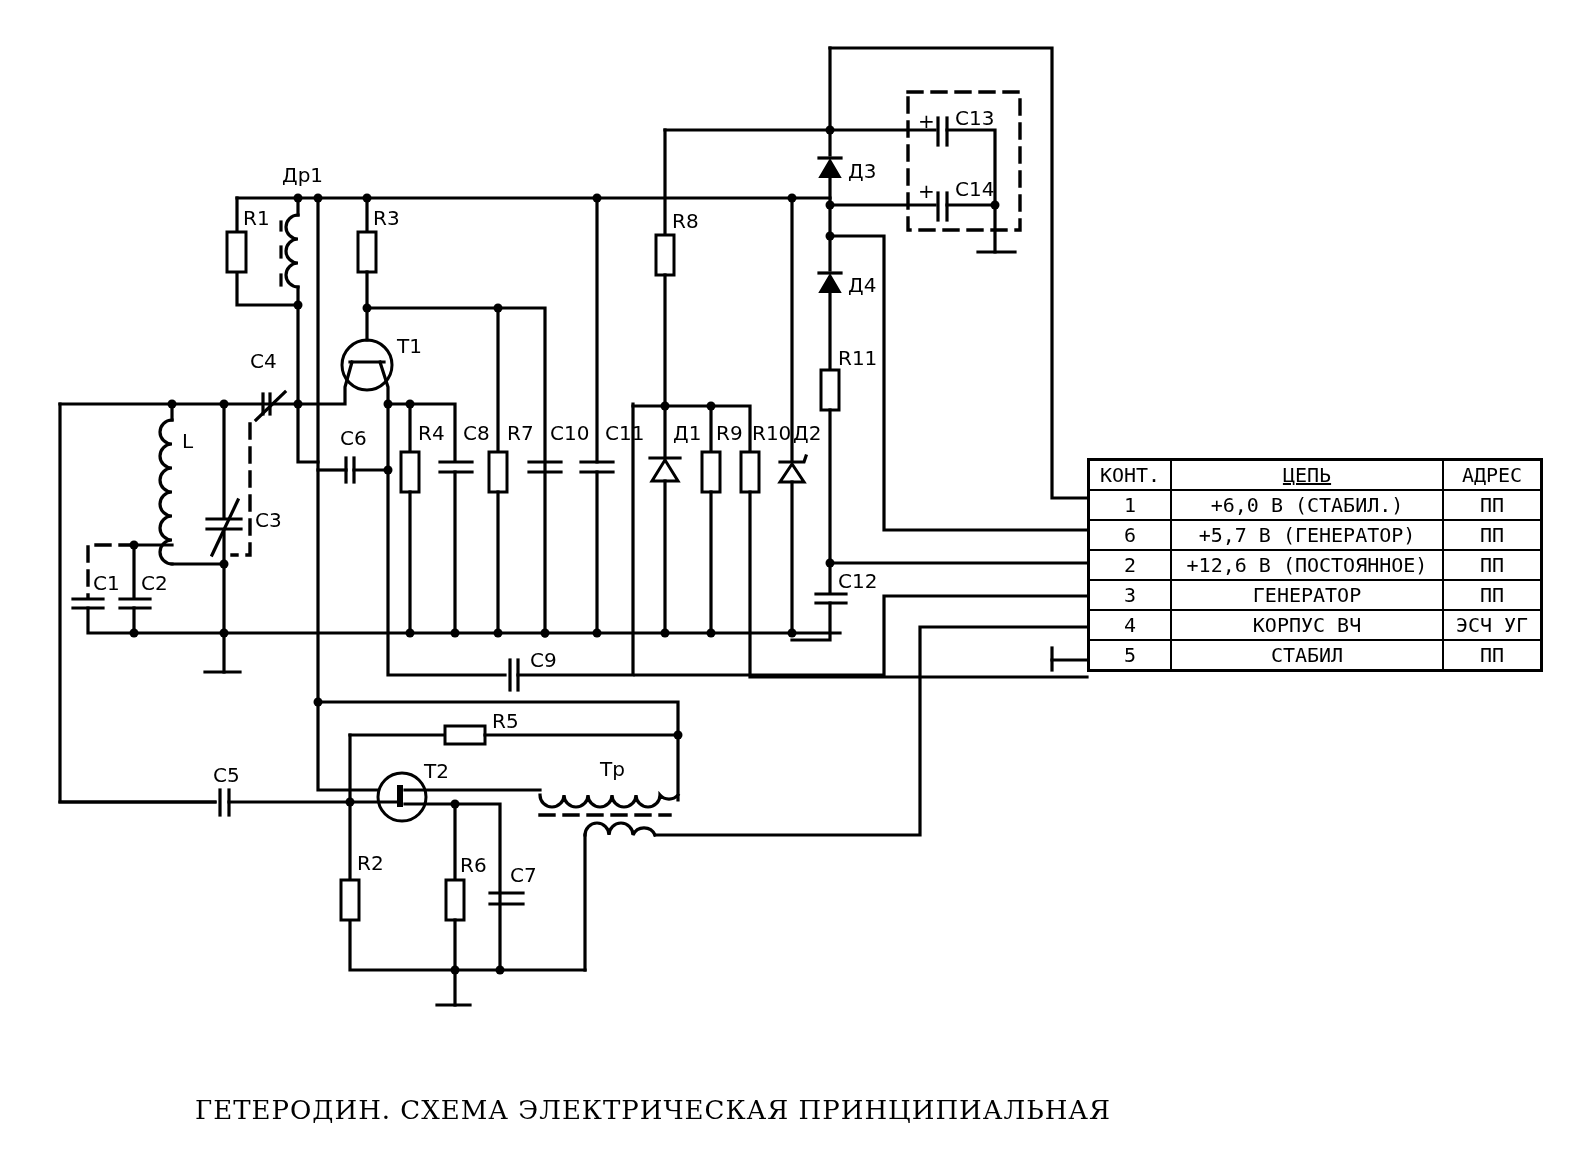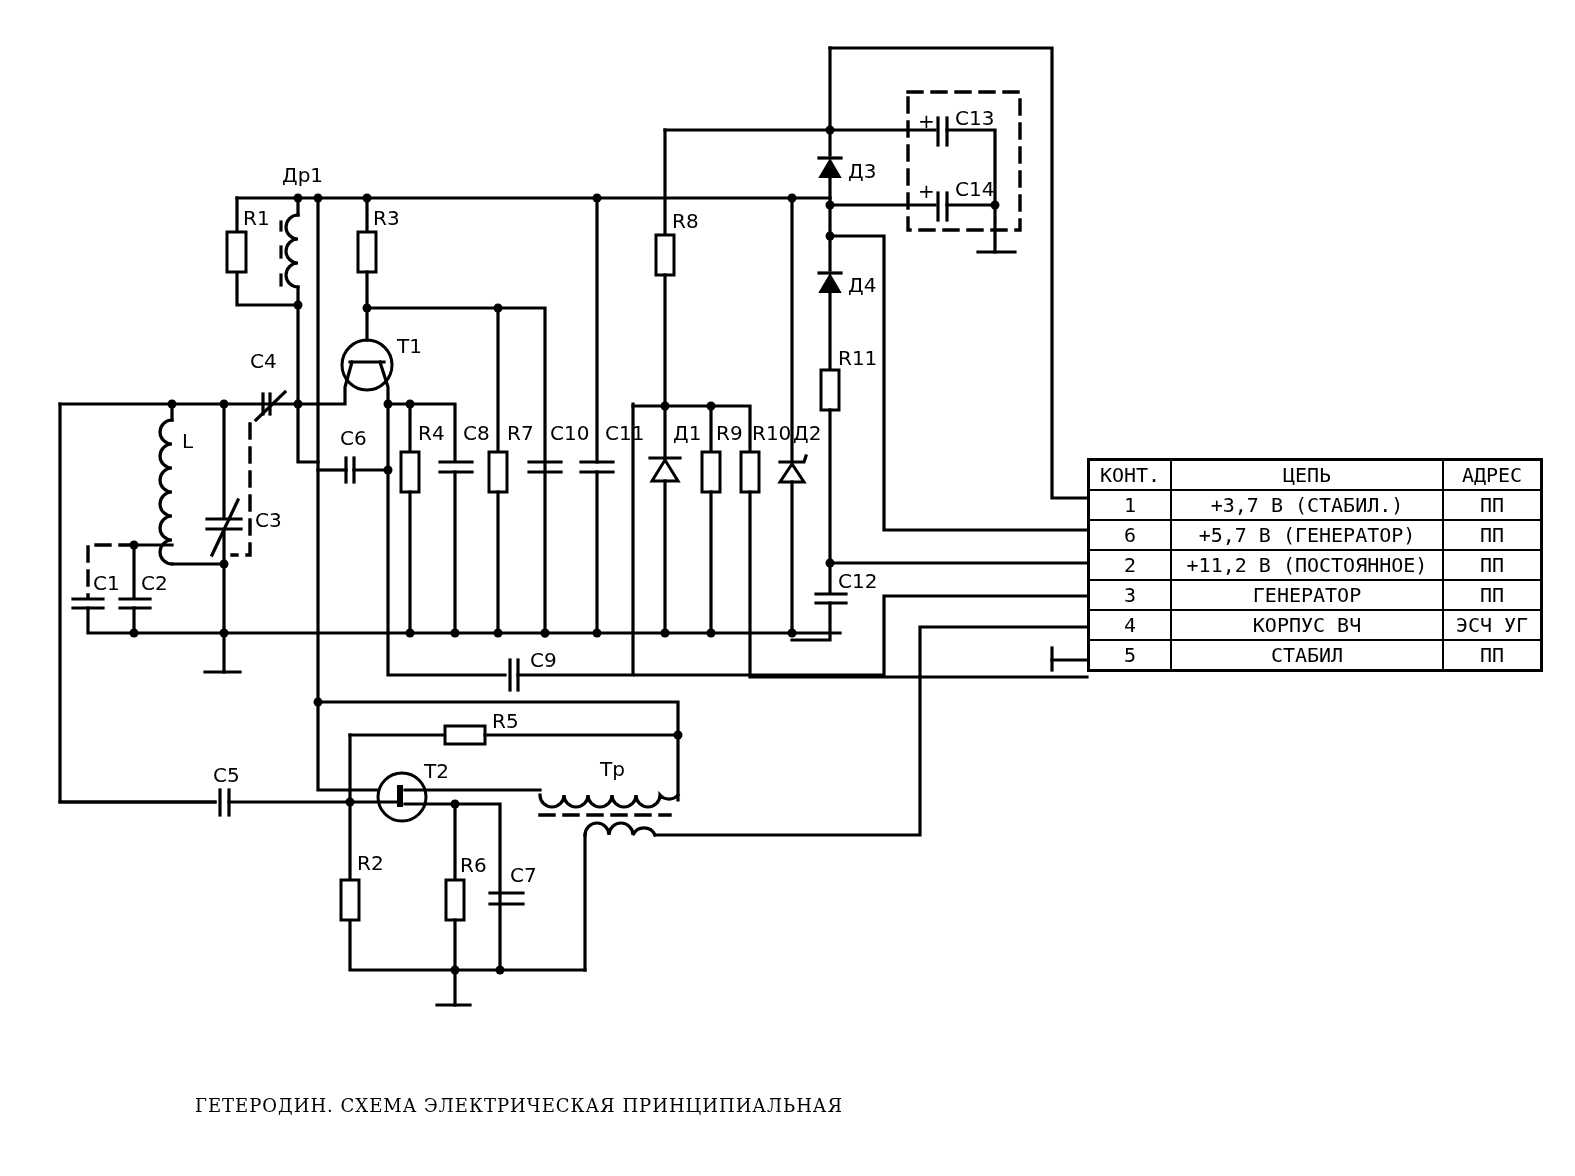--- a/index.html
+++ b/index.html
@@ -9,23 +9,23 @@
   #schematic .dash { stroke-dasharray:14 10; stroke-width:3.4; }
   #schematic rect.res { fill:#fff; stroke:#000; stroke-width:3; }
   #schematic circle.dot { fill:#000; stroke:none; }
   #schematic circle.tr { fill:none; stroke:#000; stroke-width:3; }
   #schematic text { font-family:"DejaVu Sans", sans-serif; font-size:20px; fill:#000; }
   #schematic polygon { fill:#000; stroke:#000; stroke-width:2; }
   #schematic polygon.open { fill:#fff; stroke:#000; stroke-width:3; }
   #conn-table { position:absolute; left:1087px; top:458px; border-collapse:collapse; border:3px solid #000; font-family:"DejaVu Sans Mono", monospace; }
   #conn-table td, #conn-table th { border:2px solid #000; height:28px; padding:0 4px; font-size:20px; font-weight:normal; text-align:center; white-space:nowrap; }
   #conn-table .c1 { width:72px; }
-  #conn-table .c2 { width:262px; }
+  #conn-table .c2 { width:262px;text-decoration:underline; }
   #conn-table .c3 { width:88px;text-align:center; }
-  #caption { position:absolute; left:195px; top:1095px; font-family:"DejaVu Serif", serif; font-size:18px; letter-spacing:1px; color:#000; white-space:nowrap; }
+  #caption { position:absolute; left:195px; top:1095px; font-family:"DejaVu Serif", serif; font-size:26px; letter-spacing:1px; color:#000; white-space:nowrap; }
 </style>
 </head>
 <body>
 
 <svg id="schematic" viewBox="0 0 1575 1176" xmlns="http://www.w3.org/2000/svg">
 
   <g>
     <polyline points="237,198 830,198"></polyline>
     <polyline points="237,198 237,232"></polyline>
     <polyline points="237,272 237,305 298,305"></polyline>
@@ -275,31 +275,31 @@
 
 <table id="conn-table">
   <tbody>
       <tr>
     <th class="c1">КОНТ.</th>
     <th class="c2">ЦЕПЬ</th>
     <th class="c3">АДРЕС</th>
   </tr>
   <tr>
     <td>1</td>
-    <td>+3,7 В  (СТАБИЛ.)</td>
+    <td>+6,0 В  (СТАБИЛ.)</td>
     <td>ПП</td>
   </tr>
   <tr>
     <td>6</td>
     <td>+5,7 В (ГЕНЕРАТОР)</td>
     <td>ПП</td>
   </tr>
   <tr>
     <td>2</td>
-    <td>+11,2 В (ПОСТОЯННОЕ)</td>
+    <td>+12,6 В (ПОСТОЯННОЕ)</td>
     <td>ПП</td>
   </tr>
   <tr>
     <td>3</td>
     <td>ГЕНЕРАТОР</td>
     <td>ПП</td>
   </tr>
   <tr>
     <td>4</td>
     <td>КОРПУС  ВЧ</td>

